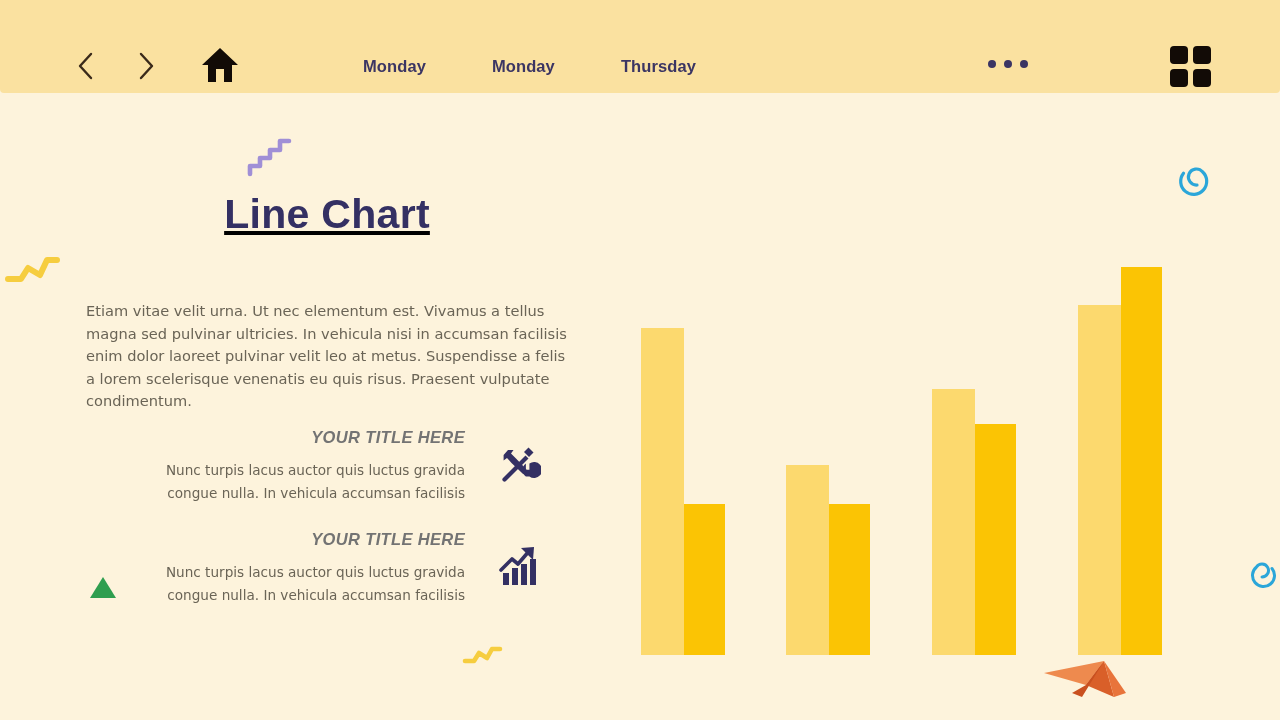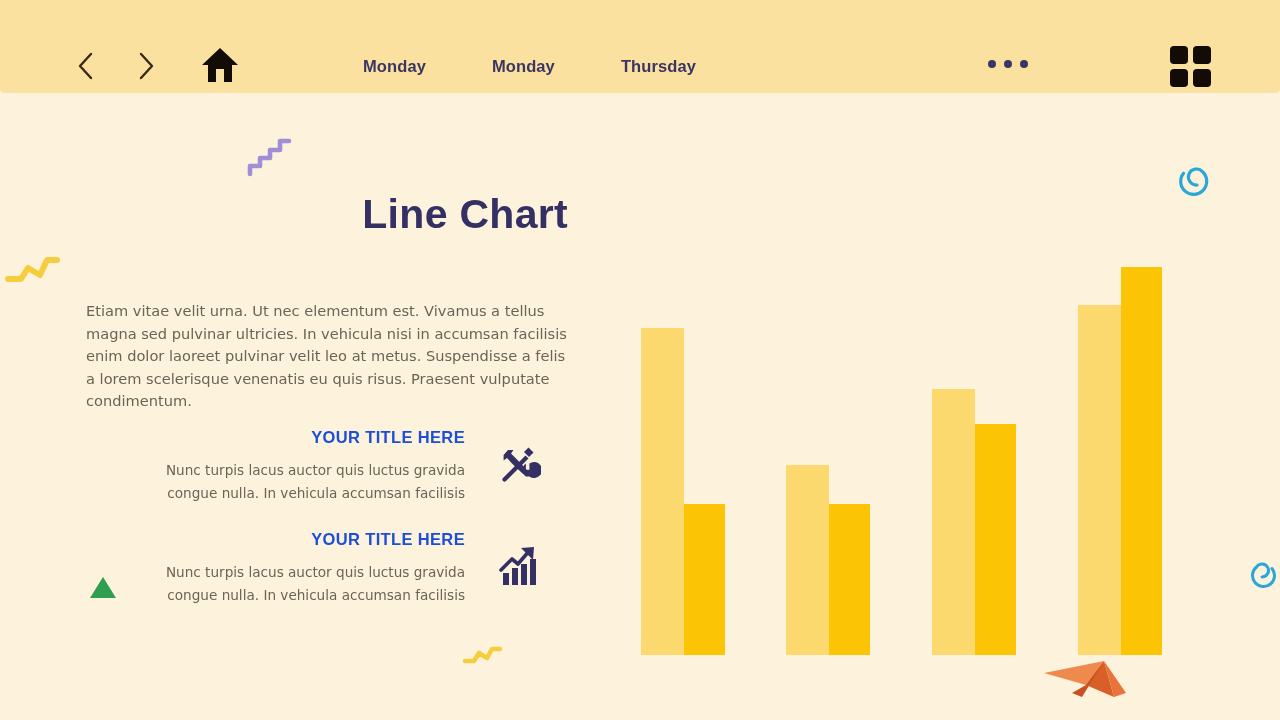--- a/index.html
+++ b/index.html
@@ -70,21 +70,22 @@
     width:42px; height:42px;
     display:grid; grid-template-columns:18px 18px; grid-template-rows:18px 18px;
     gap:5px;
     cursor:pointer;
   }
   .grid-icon i{ background:#120b06; border-radius:4px; display:block; }
 
   
   .title-block{
     position:absolute; left:86px; top:185px; width:482px;
-    text-align:right;
+    text-align:center;
+    text-decoration:underline;
   }
   .title-line{
     font-size:41px; font-weight:bold; color:#343063;
     line-height:58px; letter-spacing:.3px;
   }
 
   .body-copy{
     position:absolute; left:86px; top:300px; width:482px;
     text-align:left;
     font-size:14.6px; line-height:22.6px;
@@ -94,22 +95,22 @@
 
   .feature{
     position:absolute; width:400px; height:80px;
   }
   #feature-1{ left:140px; top:425px; }
   #feature-2{ left:140px; top:527px; }
   .feature-text{
     position:absolute; left:0; top:0; width:325px; text-align:right;
   }
   .feature-title{
-    font-size:16.5px; font-weight:bold; color:#1d4ed8;
-    letter-spacing:.35px; line-height:24px;
+    font-size:16.5px; font-weight:bold; color:#737373;
+    letter-spacing:.35px; line-height:24px;font-style:italic;
   }
   .feature-desc{
     font-size:13.6px; line-height:23px; color:#6a6456;
     font-family:"DejaVu Sans", sans-serif; margin-top:10px;
   }
   .feature-icon{
     position:absolute; left:355px; top:16px;
     width:46px; height:46px;
   }
 

